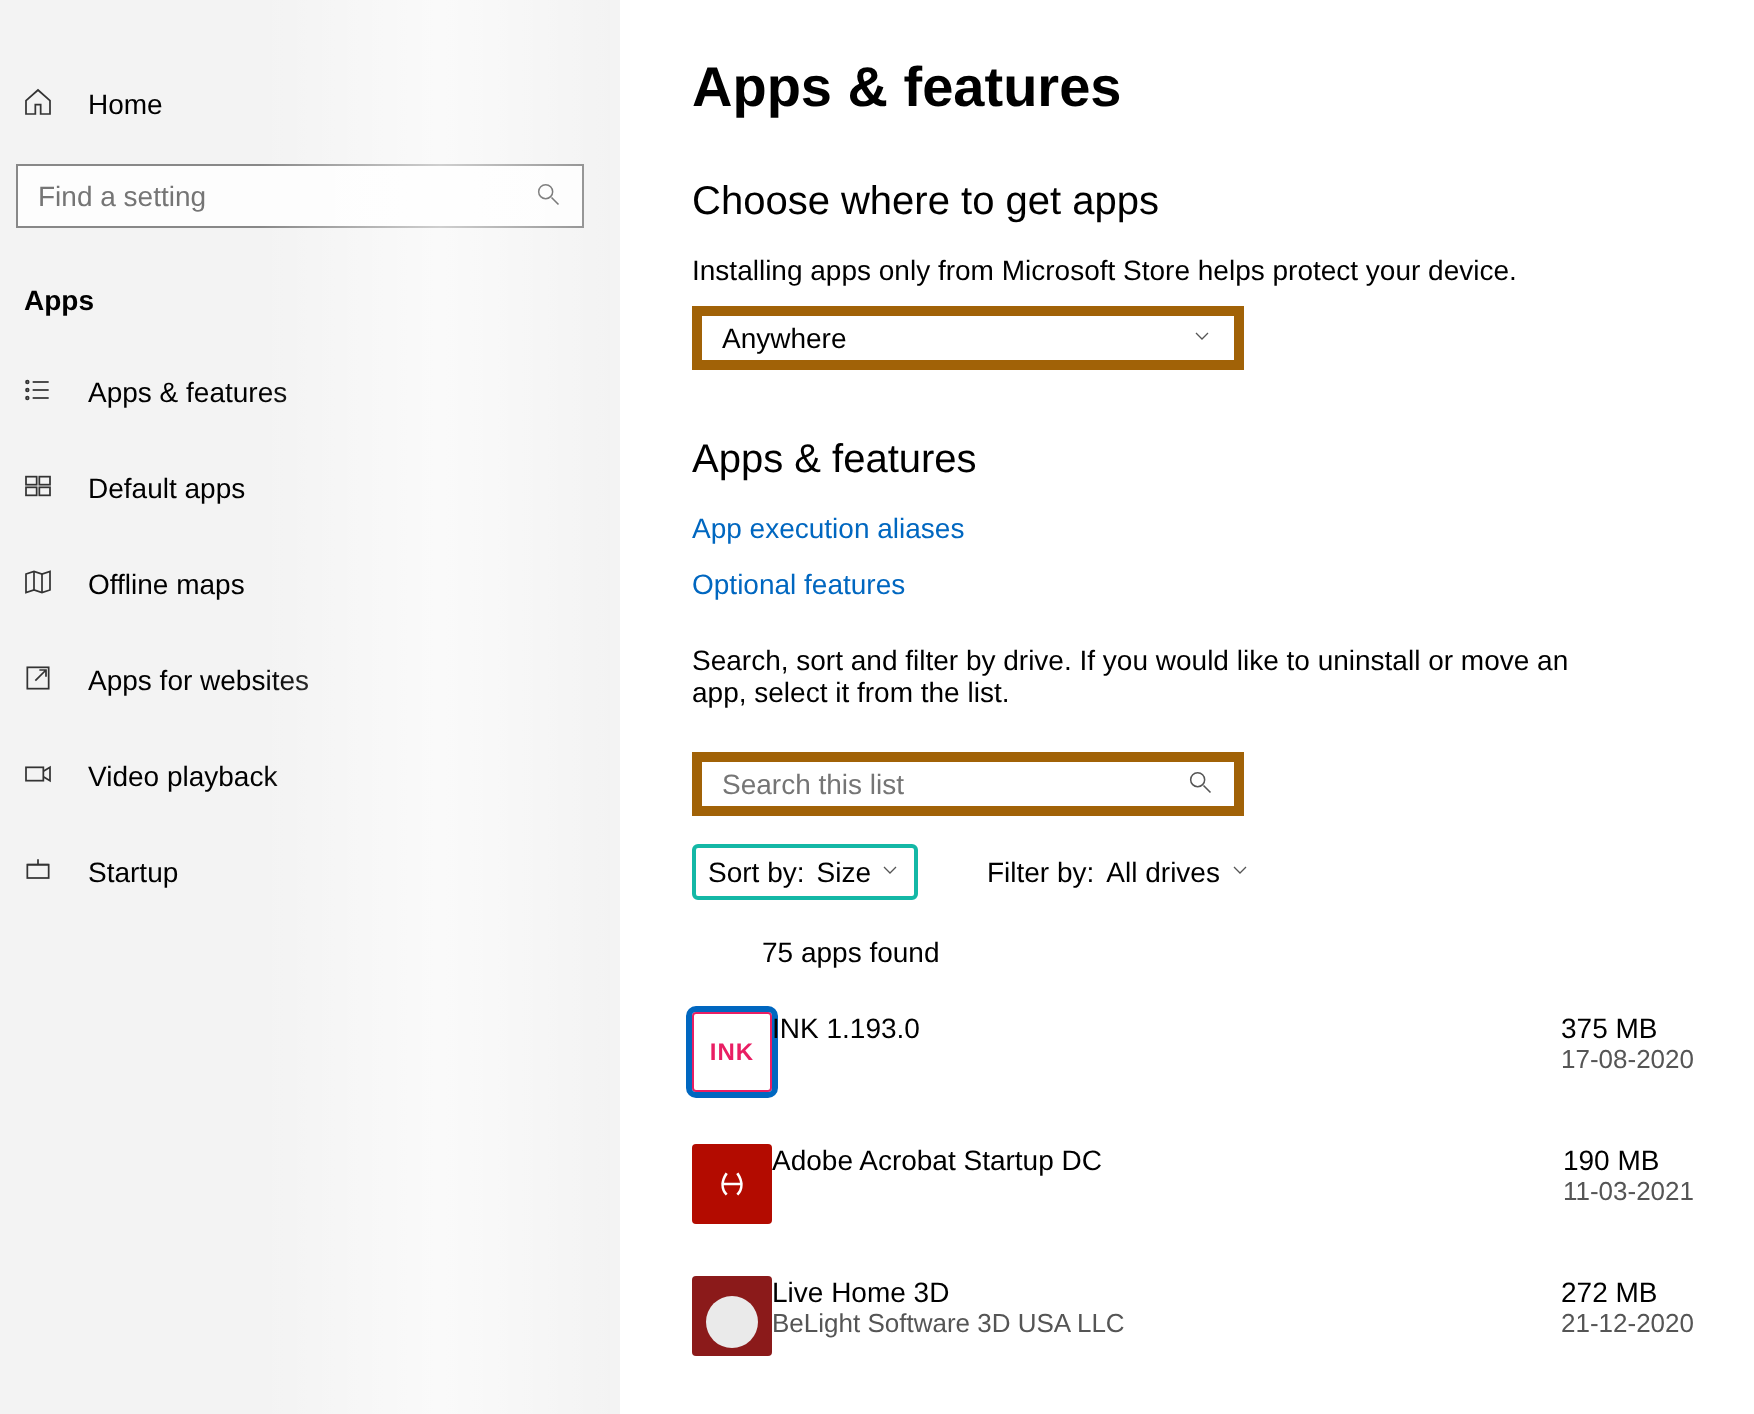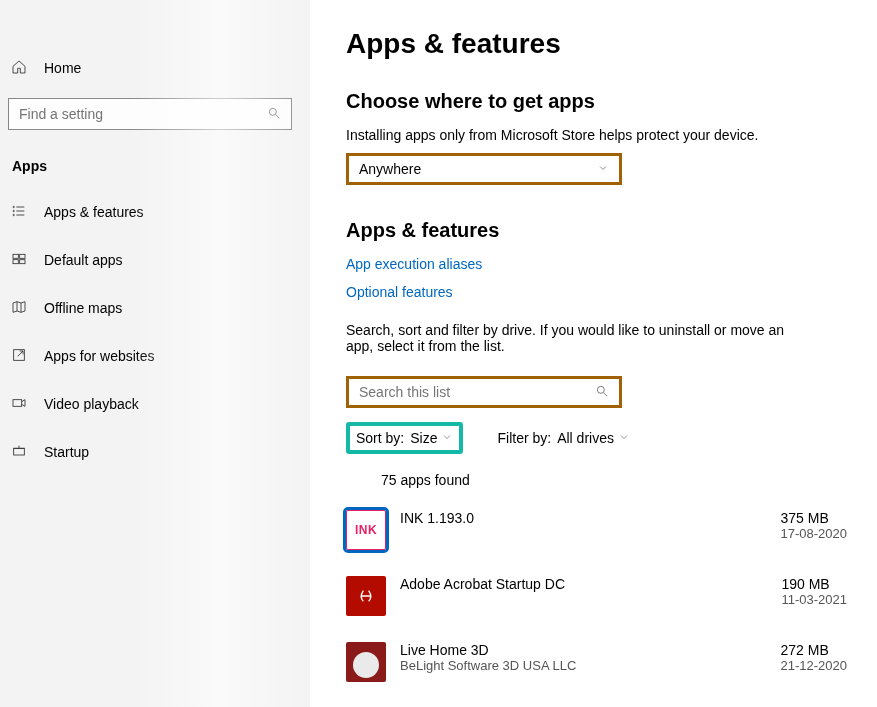--- a/index.html
+++ b/index.html
@@ -12,21 +12,21 @@
     height: 707px;
     overflow: hidden;
     display: flex;
   }
 
   
   .sidebar {
     width: 310px;
     height: 100%;
     background: #f3f3f3;
-    padding-top: 44px;
+    padding-top: 28px;
     position: relative;
   }
   .sidebar .grad {
     position: absolute;
     top: 0; bottom: 0; left: 130px; width: 180px;
     background: linear-gradient(to right, rgba(255,255,255,0) 0%, rgba(255,255,255,0.6) 50%, rgba(255,255,255,0) 100%);
     pointer-events: none;
   }
   .side-row {
     display: flex;
@@ -62,43 +62,42 @@
     padding: 18px 0 14px 12px;
   }
 
   
   .main {
     flex: 1;
     padding: 28px 30px 0 36px;
     overflow-y: auto;
   }
   h1 { font-size: 28px; font-weight: 600; margin-bottom: 30px; }
-  h2 { font-size: 20px; font-weight: 700; margin-bottom: 14px; }
+  h2 { font-size: 20px; font-weight: 400; margin-bottom: 14px; }
   .muted { font-size: 14px; color:#000; margin-bottom:10px; }
   .dropdown, .searchbox {
     width: 276px;
     height: 32px;
-    border: 3px solid #a16207;
+    border: 5px solid #a16207;
     background: #fff;
     display: flex;
     align-items: center;
     padding: 0 10px;
     justify-content: space-between;
     font-size: 14px;
   }
   .section { margin-bottom: 34px; }
   .link { color:#0067c0; font-size:14px; display:block; margin-bottom:12px; cursor:pointer; }
   .filter-row { display:flex; gap: 28px; align-items:center; margin-top: 14px; }
   .filter-chip { display:flex; align-items:center; gap:4px; font-size:14px; padding: 4px 6px; }
-  .filter-chip.highlight { border: 4px solid #14b8a6; border-radius: 3px; }
+  .filter-chip.highlight { border: 2px solid #14b8a6; border-radius: 3px; }
   .result-count { font-size:14px; margin-top: 18px; margin-bottom: 14px; margin-left: 35px; }
   .app-row {
     display:flex;
     align-items:flex-start;
-    gap:14px;
     padding: 8px 0 18px 0;
   }
   .app-icon { width:40px; height:40px; border-radius:2px; display:flex; align-items:center; justify-content:center; font-weight:700; color:#fff; font-size:14px;}
   .app-icon.selected { outline:3px solid #0067c0; }
   .ink { background:#fff; color:#e91e63; border:1px solid #e91e63; font-size:12px; letter-spacing:0.5px;}
   .acrobat { background:#b30b00; }
   .livehome { background:#8b1a1a; }
   .circle { width:26px; height:26px; background:#eaeaea; border-radius:50%; margin-top:6px;}
   .app-info { flex:1; display:flex; justify-content:space-between; }
   .app-left .app-name { font-size:14px; color:#000; }

